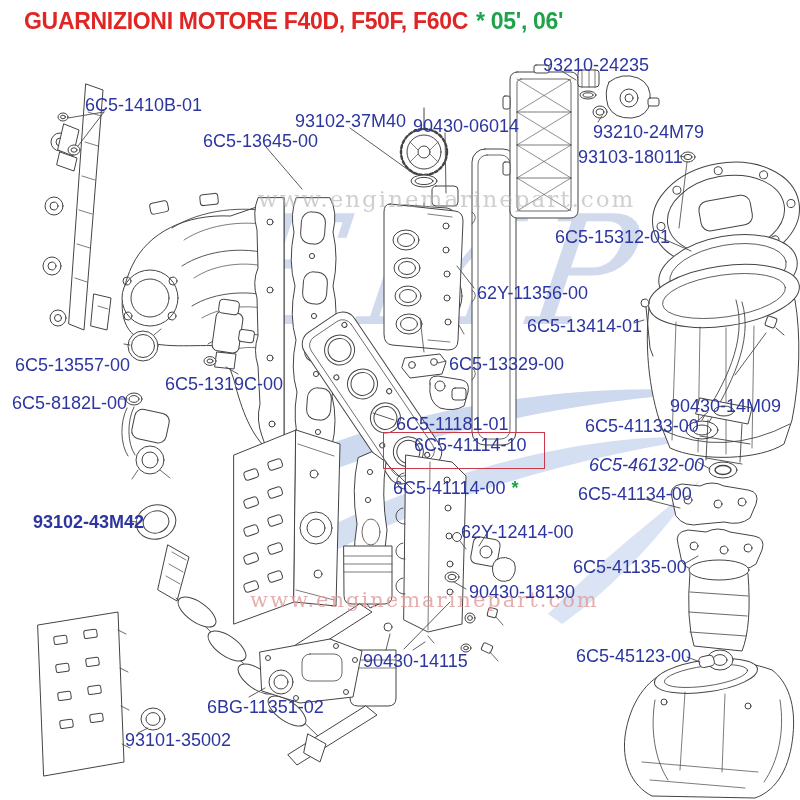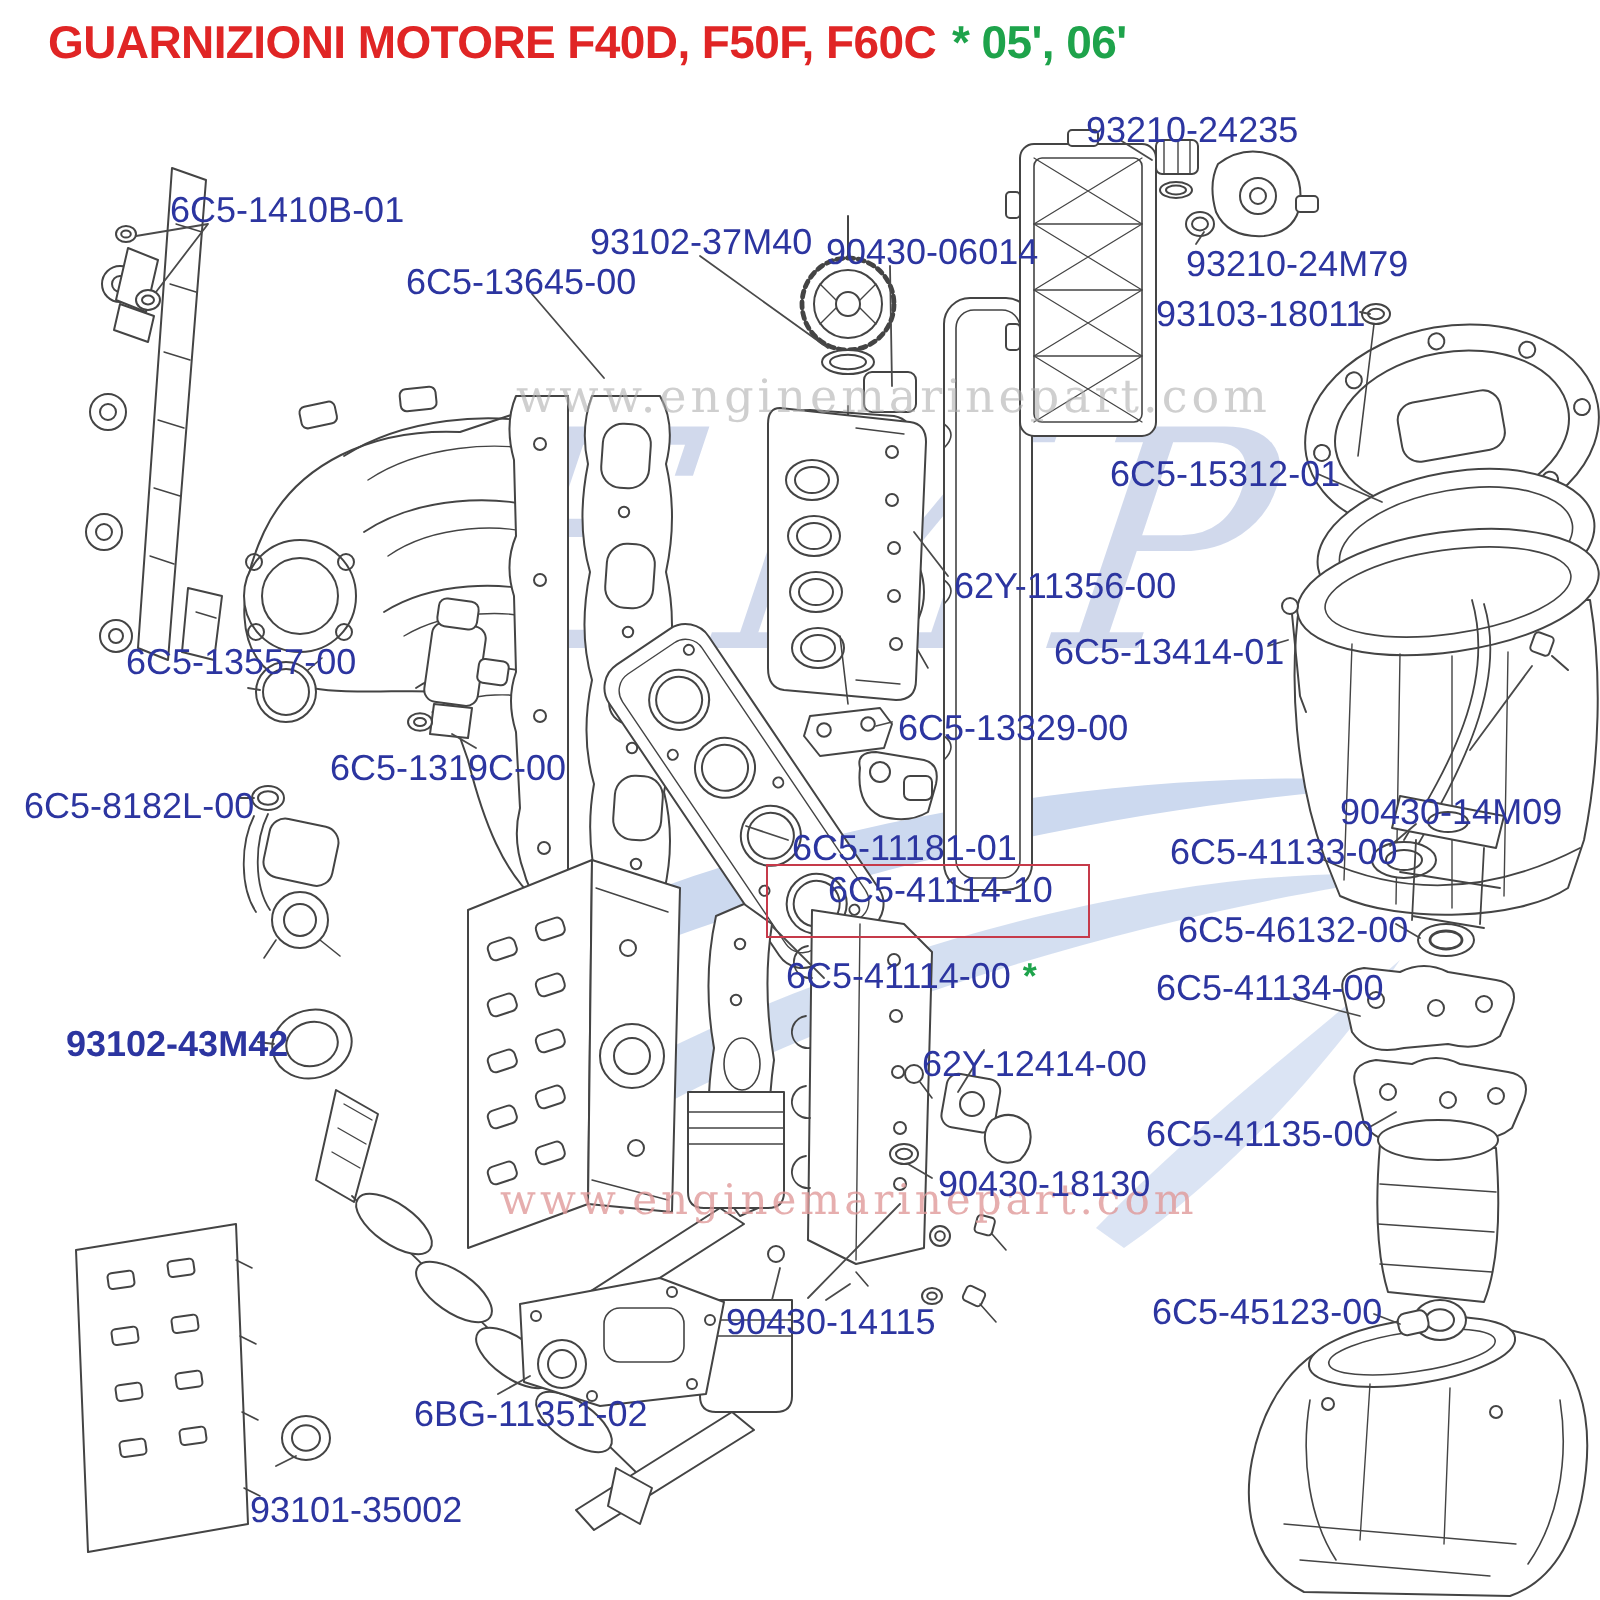--- a/index.html
+++ b/index.html
@@ -466,34 +466,34 @@
       <div class="part-label" style="left: 85px; top: 96px;">6C5-1410B-01</div>
       <div class="part-label" style="left: 543px; top: 56px;">93210-24235</div>
       <div class="part-label" style="left: 295px; top: 112px;">93102-37M40</div>
       <div class="part-label" style="left: 413px; top: 117px;">90430-06014</div>
       <div class="part-label" style="left: 593px; top: 123px;">93210-24M79</div>
       <div class="part-label" style="left: 203px; top: 132px;">6C5-13645-00</div>
       <div class="part-label" style="left: 578px; top: 148px;">93103-18011</div>
       <div class="part-label" style="left: 555px; top: 228px;">6C5-15312-01</div>
       <div class="part-label" style="left: 477px; top: 284px;">62Y-11356-00</div>
       <div class="part-label" style="left: 527px; top: 317px;">6C5-13414-01</div>
-      <div class="part-label" style="left: 15px; top: 322px; margin-left: 48px;">6C5-13557-00</div>
+      <div class="part-label" style="left: 15px; top: 356px;">6C5-13557-00</div>
       <div class="part-label" style="left: 449px; top: 355px;">6C5-13329-00</div>
       <div class="part-label" style="left: 165px; top: 375px;">6C5-1319C-00</div>
       <div class="part-label" style="left: 670px; top: 397px;">90430-14M09</div>
       <div class="part-label" style="left: 12px; top: 394px;">6C5-8182L-00</div>
       <div class="part-label" style="left: 396px; top: 415px;">6C5-11181-01</div>
       <div class="part-label" style="left: 585px; top: 417px;">6C5-41133-00</div>
       <div class="part-label" style="left: 414px; top: 436px;">6C5-41114-10</div>
       <div class="part-label" style="left: 393px; top: 435px; margin-top: 44px;">6C5-41114-00<span class="star">*</span></div>
-      <div class="part-label" style="left: 589px; top: 456px;">6C5-46132-00</div>
+      <div class="part-label" style="left: 589px; top: 456px; font-style: italic;">6C5-46132-00</div>
       <div class="part-label" style="left: 578px; top: 485px;">6C5-41134-00</div>
       <div class="part-label" style="left: 461px; top: 513px; margin-top: 10px;">62Y-12414-00</div>
       <div class="part-label" style="left: 33px; top: 513px; font-weight: bold;">93102-43M42</div>
       <div class="part-label" style="left: 573px; top: 558px;">6C5-41135-00</div>
       <div class="part-label" style="left: 469px; top: 583px;">90430-18130</div>
       <div class="part-label" style="left: 576px; top: 647px;">6C5-45123-00</div>
       <div class="part-label" style="left: 363px; top: 652px;">90430-14115</div>
       <div class="part-label" style="left: 207px; top: 698px;">6BG-11351-02</div>
-      <div class="part-label" style="left: 125px; top: 731px; margin-top: 15px;">93101-35002</div>
+      <div class="part-label" style="left: 125px; top: 731px;">93101-35002</div>
     </div>
 
 </div>
 
 </body></html>

